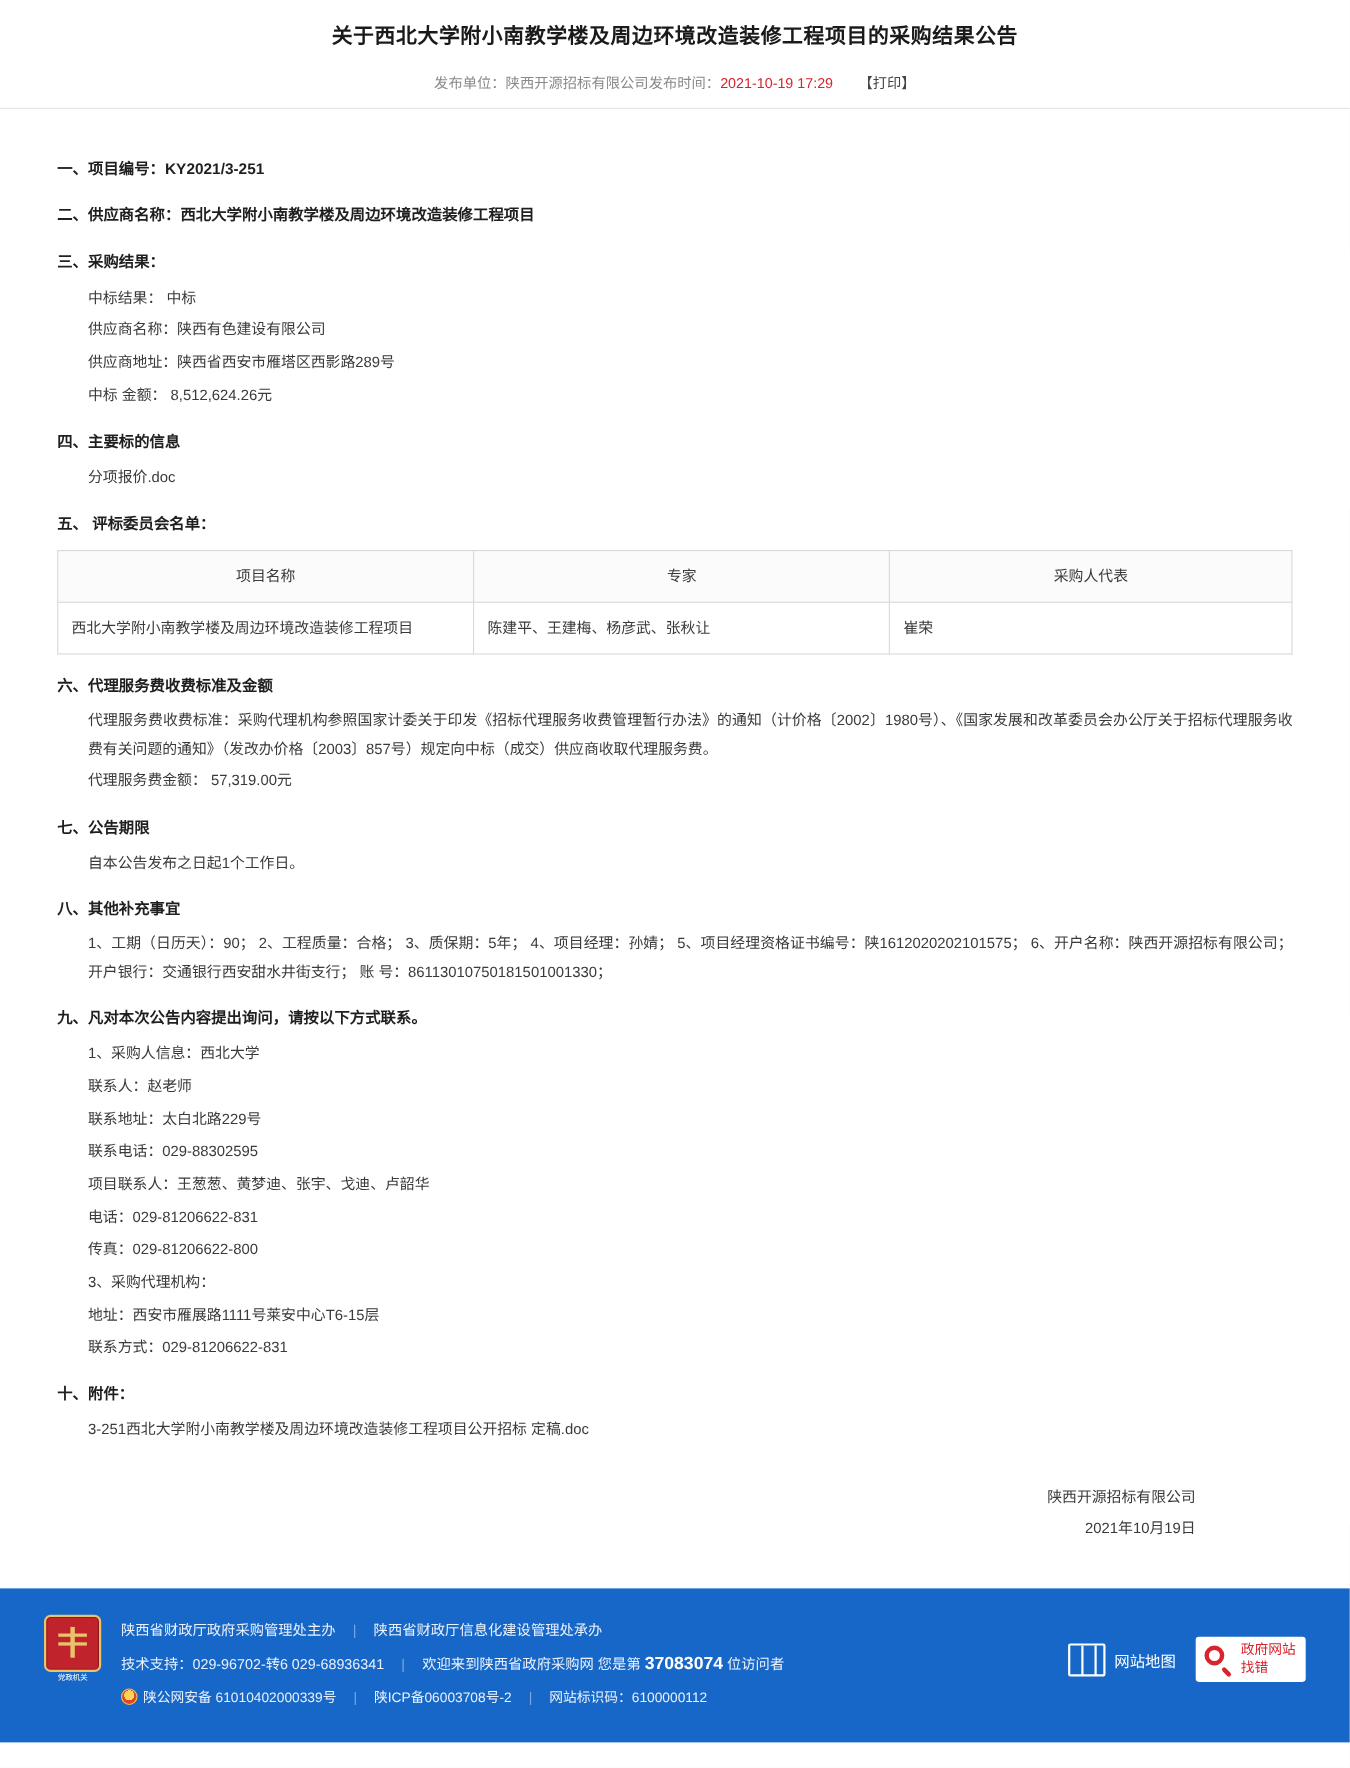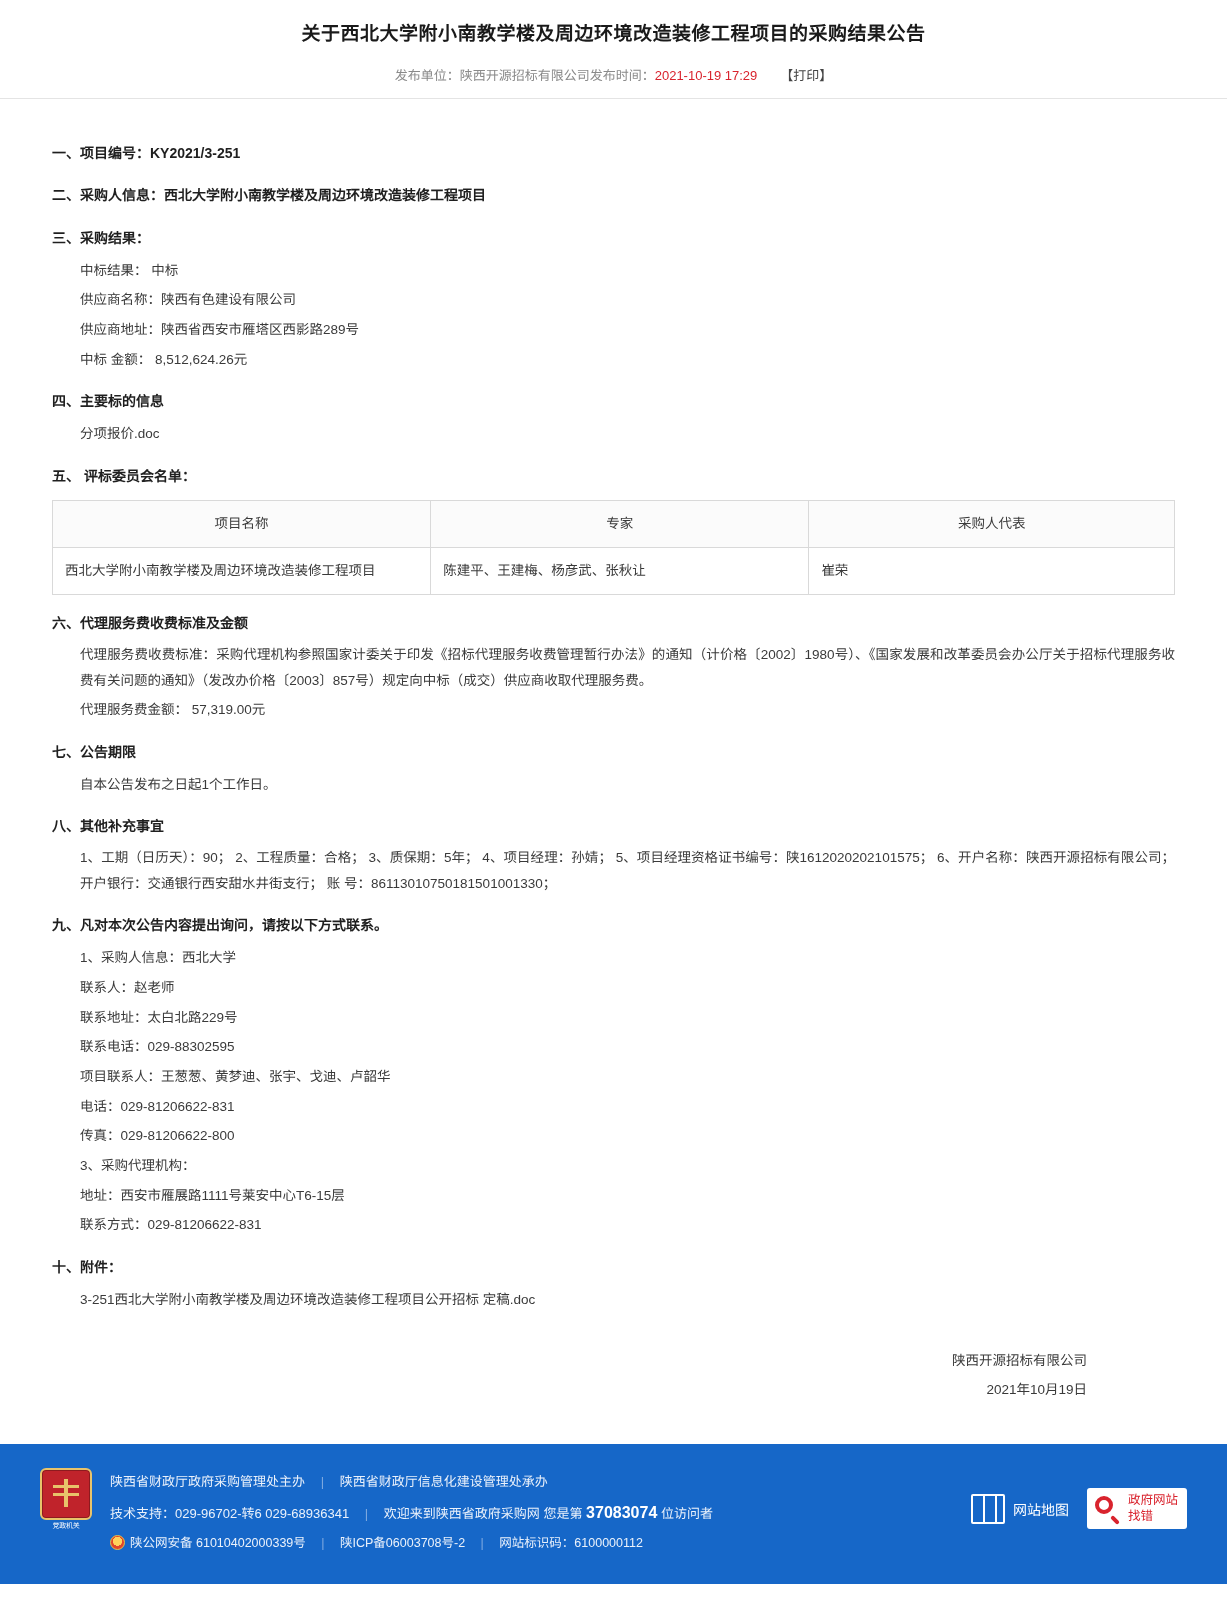--- a/index.html
+++ b/index.html
@@ -253,21 +253,21 @@
     </div>
   </div>
 
   <div class="doc-body">
 
     <div class="sec-title">
       <span>一、项目编号：</span><span>KY2021/3-251</span>
     </div>
 
     <div class="sec-title">
-      <span>二、采购人信息：</span><span>西北大学附小南教学楼及周边环境改造装修工程项目</span>
+      <span>二、供应商名称：</span><span>西北大学附小南教学楼及周边环境改造装修工程项目</span>
     </div>
 
     <div class="sec-title">三、采购结果：</div>
     <div class="line">中标结果：  中标</div>
     <div class="line">供应商名称：陕西有色建设有限公司</div>
     <div class="line">供应商地址：陕西省西安市雁塔区西影路289号</div>
     <div class="line">中标 金额：  8,512,624.26元</div>
 
     <div class="sec-title">四、主要标的信息</div>
     <div class="line">分项报价.doc</div>

